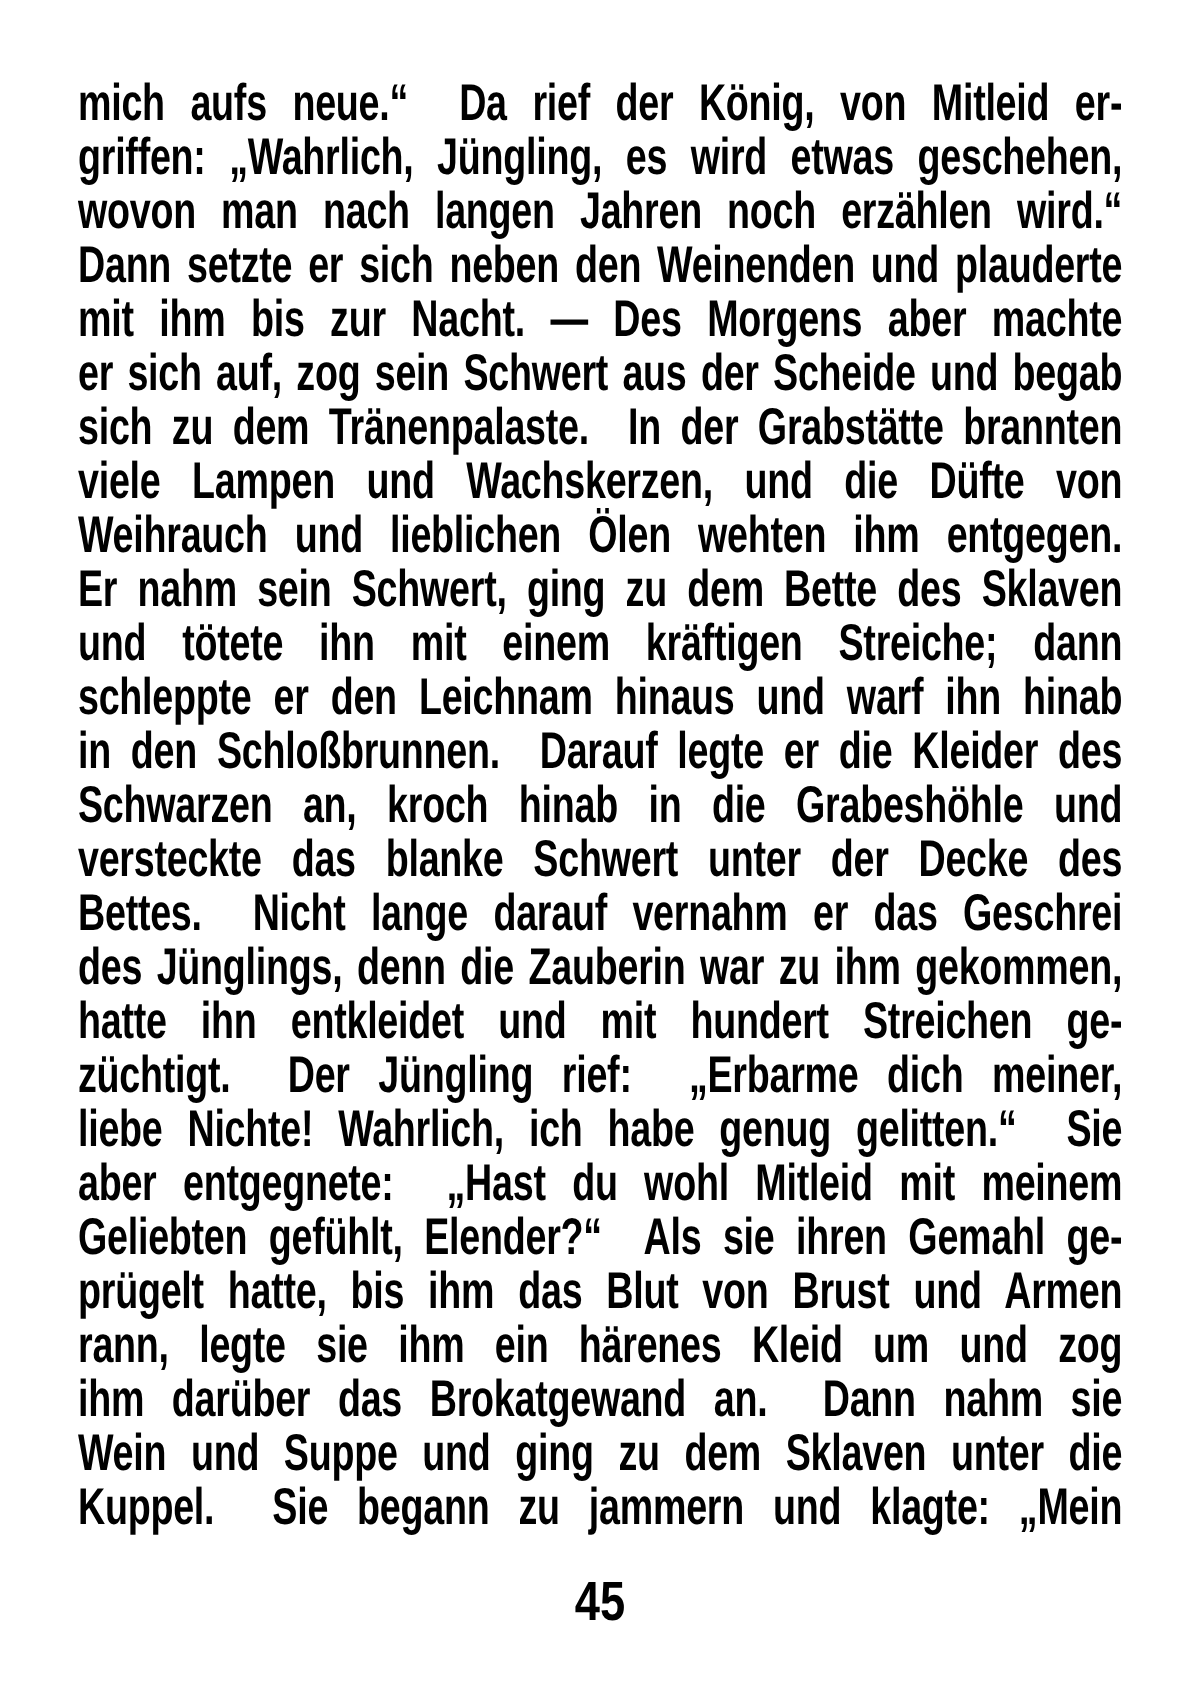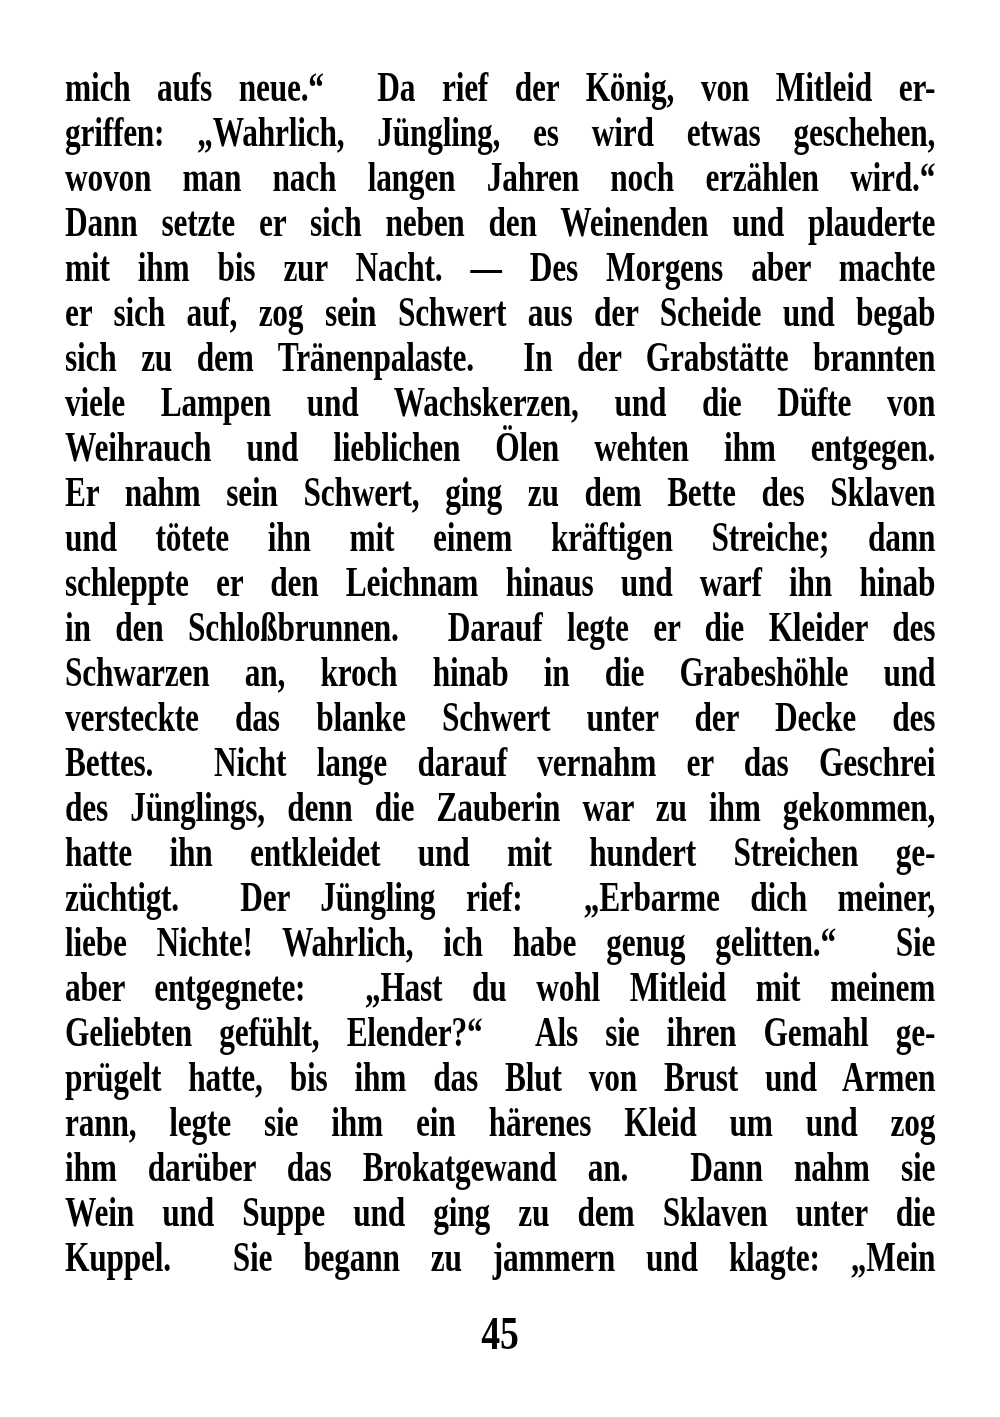--- a/index.html
+++ b/index.html
@@ -6,21 +6,21 @@
     margin: 0;
     padding: 0;
     background: #ffffff;
   }
   .page {
     position: relative;
     width: 1000px;
     height: 1417px;
     background: #ffffff;
     overflow: hidden;
-    font-family: Liberation Serif, serif;
+    font-family: Liberation Sans, sans-serif;
     color: #000000;
   }
   .text-block {
     position: absolute;
     left: 65px;
     top: 64px;
     width: 870px;
   }
   .line {
     width: 1192px;               

